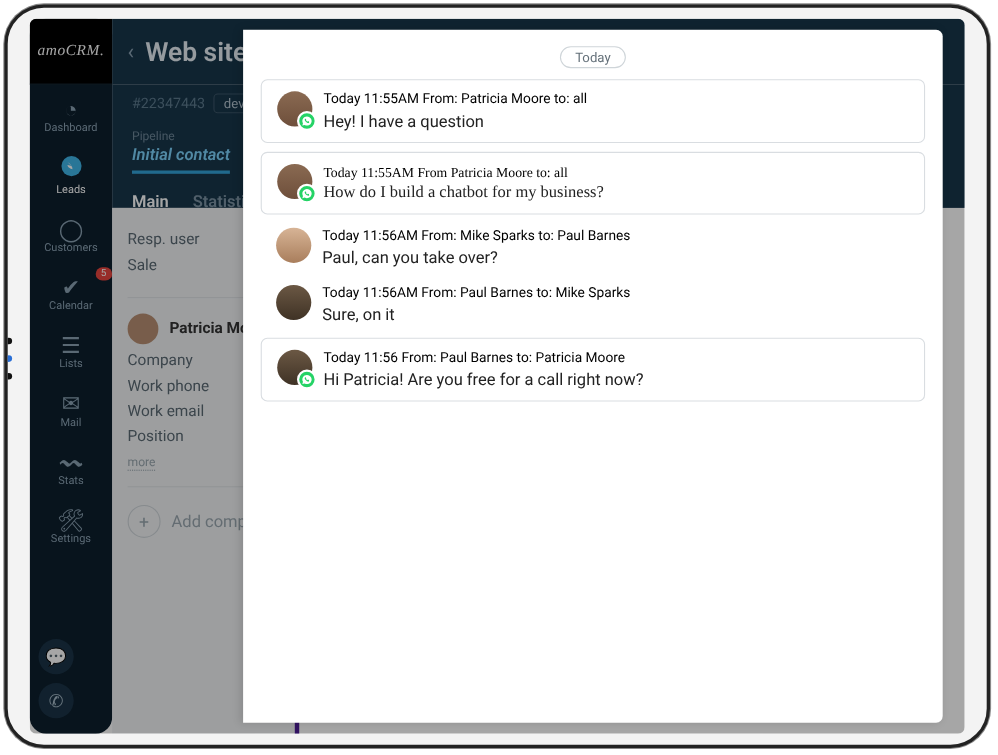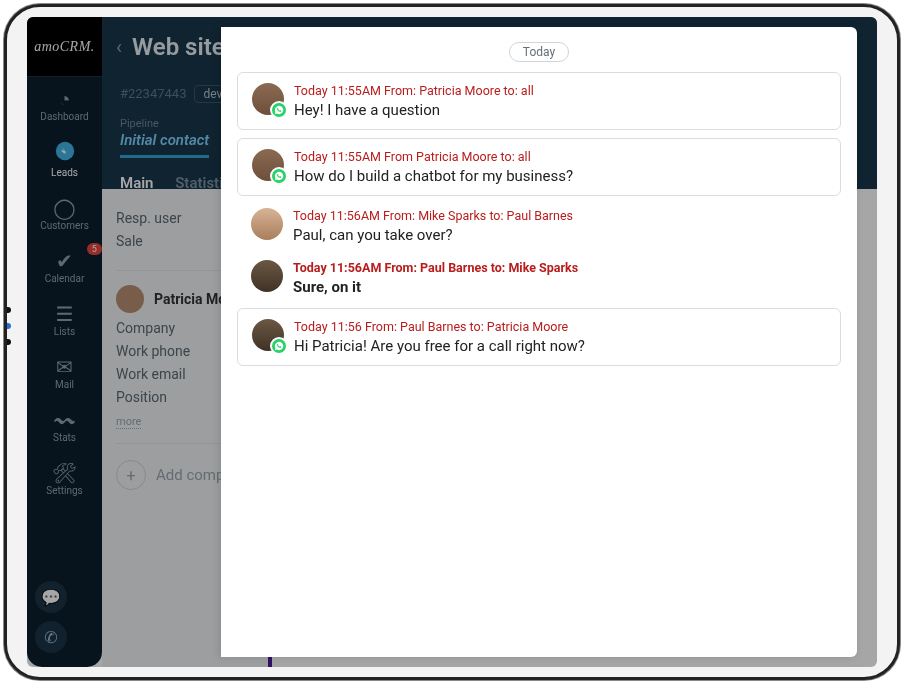--- a/index.html
+++ b/index.html
@@ -94,21 +94,21 @@
   .sys-event{ margin:6px 16px 8px 76px; font-size:13px; color:#8b98a1;}
   .avatar{ width:32px;height:32px;border-radius:50%;flex-shrink:0;background:#c2a58c;position:relative;}
   .avatar.patricia{background:linear-gradient(#8a6a52,#6e4f3b);}
   .avatar.mike{background:linear-gradient(#d7b496,#a97e5c);}
   .avatar.paul{background:linear-gradient(#6b5844,#3f3225);}
   .wa-badge{
     position:absolute;right:-4px;bottom:-4px;width:18px;height:18px;border-radius:50%;
     background:#25d366;border:2px solid #fff;display:flex;align-items:center;justify-content:center;
   }
   .wa-badge svg{width:10px;height:10px;fill:#fff;}
-  .meta{font-size:12.5px;color:#b91c1c;line-height:16px;}
+  .meta{font-size:12.5px;color:#000000;line-height:16px;}
   .body{font-size:15px;color:#222;margin-top:2px;}
 
   
   .edge-dots{position:absolute;left:-2px;top:300px;display:flex;flex-direction:column;gap:10px;}
   .edge-dots i{width:6px;height:6px;background:#111;border-radius:50%;}
   .edge-dots i.b{background:#2a6fd6;}
 
   .bottom-bubble{position:absolute;left:8px;bottom:14px;display:flex;flex-direction:column;gap:8px;}
   .round-btn{width:32px;height:32px;border-radius:50%;background:#1b3447;color:#a7bbc8;display:flex;align-items:center;justify-content:center;font-size:16px;}
 </style>
@@ -232,35 +232,35 @@
             </div>
           </div>
           <div class="msg-card">
             <div class="avatar patricia">
               <div class="wa-badge">
                 <svg viewBox="0 0 24 24">
                   <path d="M12 2a10 10 0 0 0-8.6 15L2 22l5.2-1.4A10 10 0 1 0 12 2zm5 13.4c-.2.6-1.3 1.2-1.8 1.2-.5.1-1 .1-3-.9-2.5-1.2-4-3.8-4.1-4-.1-.2-.9-1.2-.9-2.3 0-1.1.6-1.6.8-1.8.2-.2.5-.3.7-.3h.5c.2 0 .4 0 .6.5.2.5.7 1.8.8 1.9.1.1.1.3 0 .5-.3.6-.6.5-.4.9.7 1.2 1.4 1.6 2.6 2.2.2.1.4.1.5-.1.1-.2.6-.7.8-.9.2-.2.3-.2.5-.1.2.1 1.4.7 1.6.8.2.1.4.2.4.3.1.1.1.6-.1 1.1z"></path>
                 </svg>
               </div>
             </div>
-            <div style="flex: 1 1 0%;">
+            <div style="flex: 1 1 0%; font-family: Liberation Serif, serif;">
               <div class="meta">Today 11:55AM From Patricia Moore to: all</div>
               <div class="body">How do I build a chatbot for my business?</div>
             </div>
           </div>
           <div class="msg-plain">
             <div class="avatar mike"></div>
             <div style="flex: 1 1 0%;">
               <div class="meta">Today 11:56AM From: Mike Sparks to: Paul Barnes</div>
               <div class="body">Paul, can you take over?</div>
             </div>
           </div>
           <div class="msg-plain">
             <div class="avatar paul"></div>
-            <div style="flex: 1 1 0%; font-weight: bold;">
+            <div style="flex: 1 1 0%;">
               <div class="meta">Today 11:56AM From: Paul Barnes to: Mike Sparks</div>
               <div class="body">Sure, on it</div>
             </div>
           </div>
           <div class="msg-card">
             <div class="avatar paul">
               <div class="wa-badge">
                 <svg viewBox="0 0 24 24">
                   <path d="M12 2a10 10 0 0 0-8.6 15L2 22l5.2-1.4A10 10 0 1 0 12 2zm5 13.4c-.2.6-1.3 1.2-1.8 1.2-.5.1-1 .1-3-.9-2.5-1.2-4-3.8-4.1-4-.1-.2-.9-1.2-.9-2.3 0-1.1.6-1.6.8-1.8.2-.2.5-.3.7-.3h.5c.2 0 .4 0 .6.5.2.5.7 1.8.8 1.9.1.1.1.3 0 .5-.3.6-.6.5-.4.9.7 1.2 1.4 1.6 2.6 2.2.2.1.4.1.5-.1.1-.2.6-.7.8-.9.2-.2.3-.2.5-.1.2.1 1.4.7 1.6.8.2.1.4.2.4.3.1.1.1.6-.1 1.1z"></path>
                 </svg>

